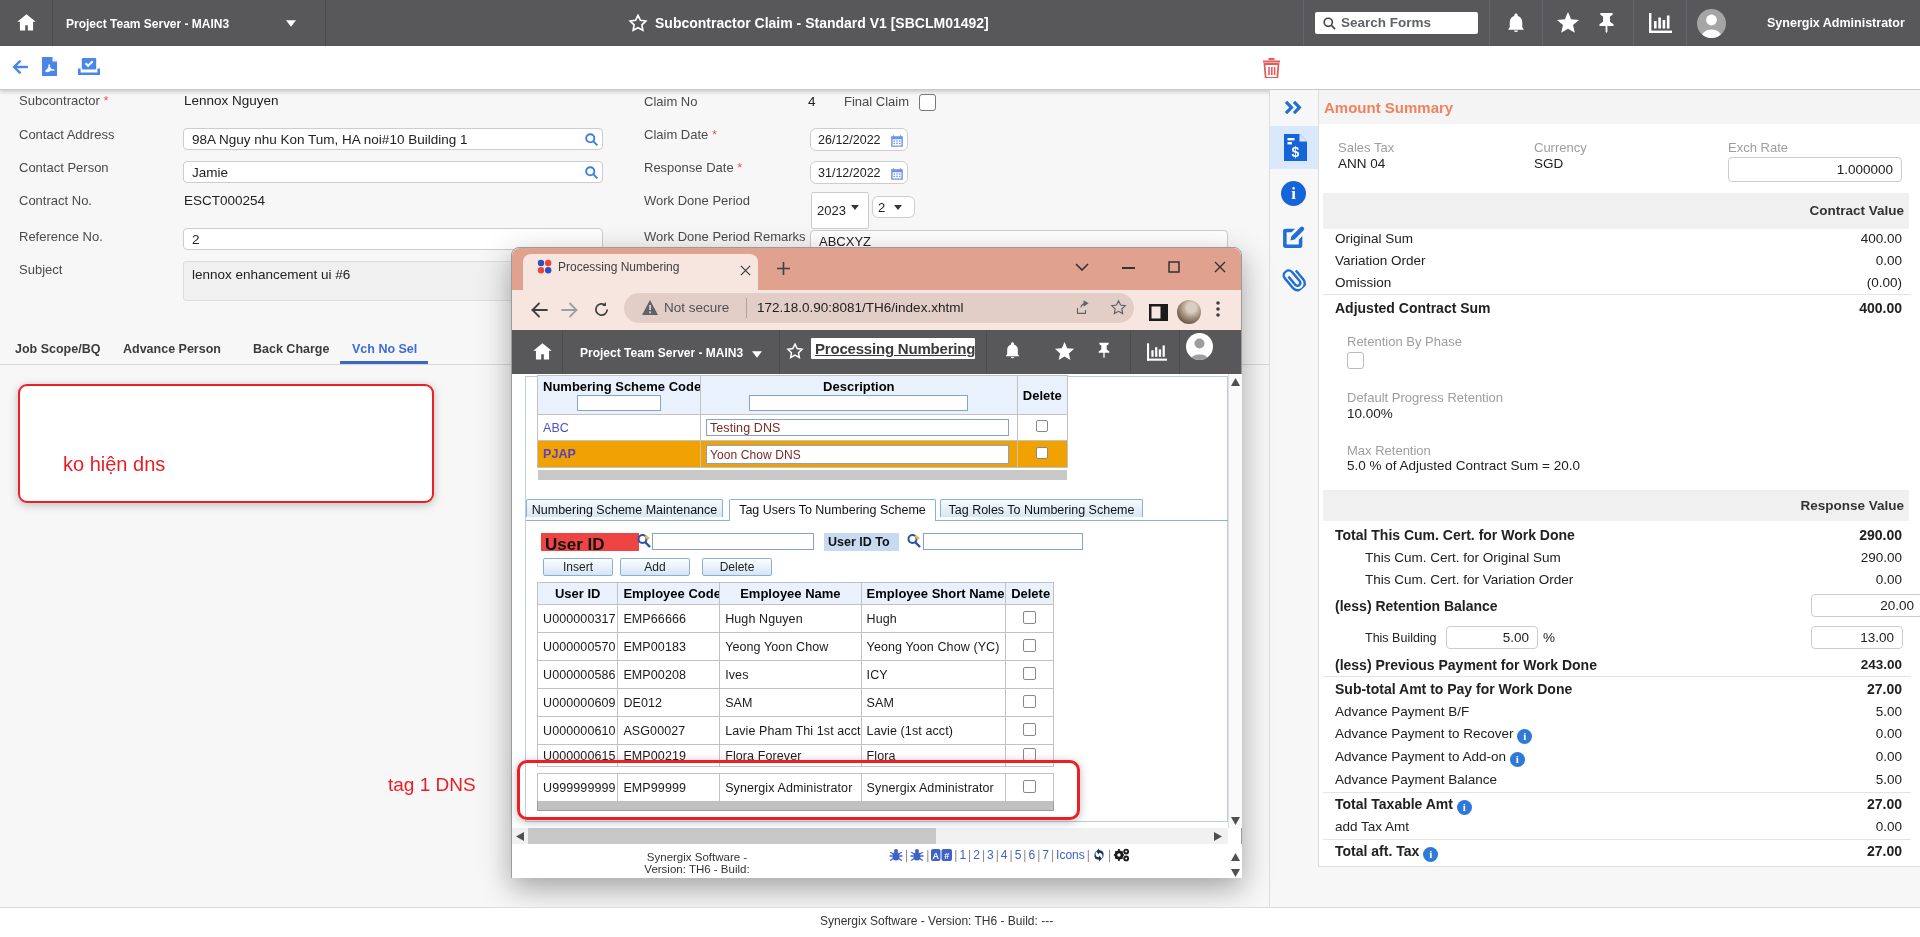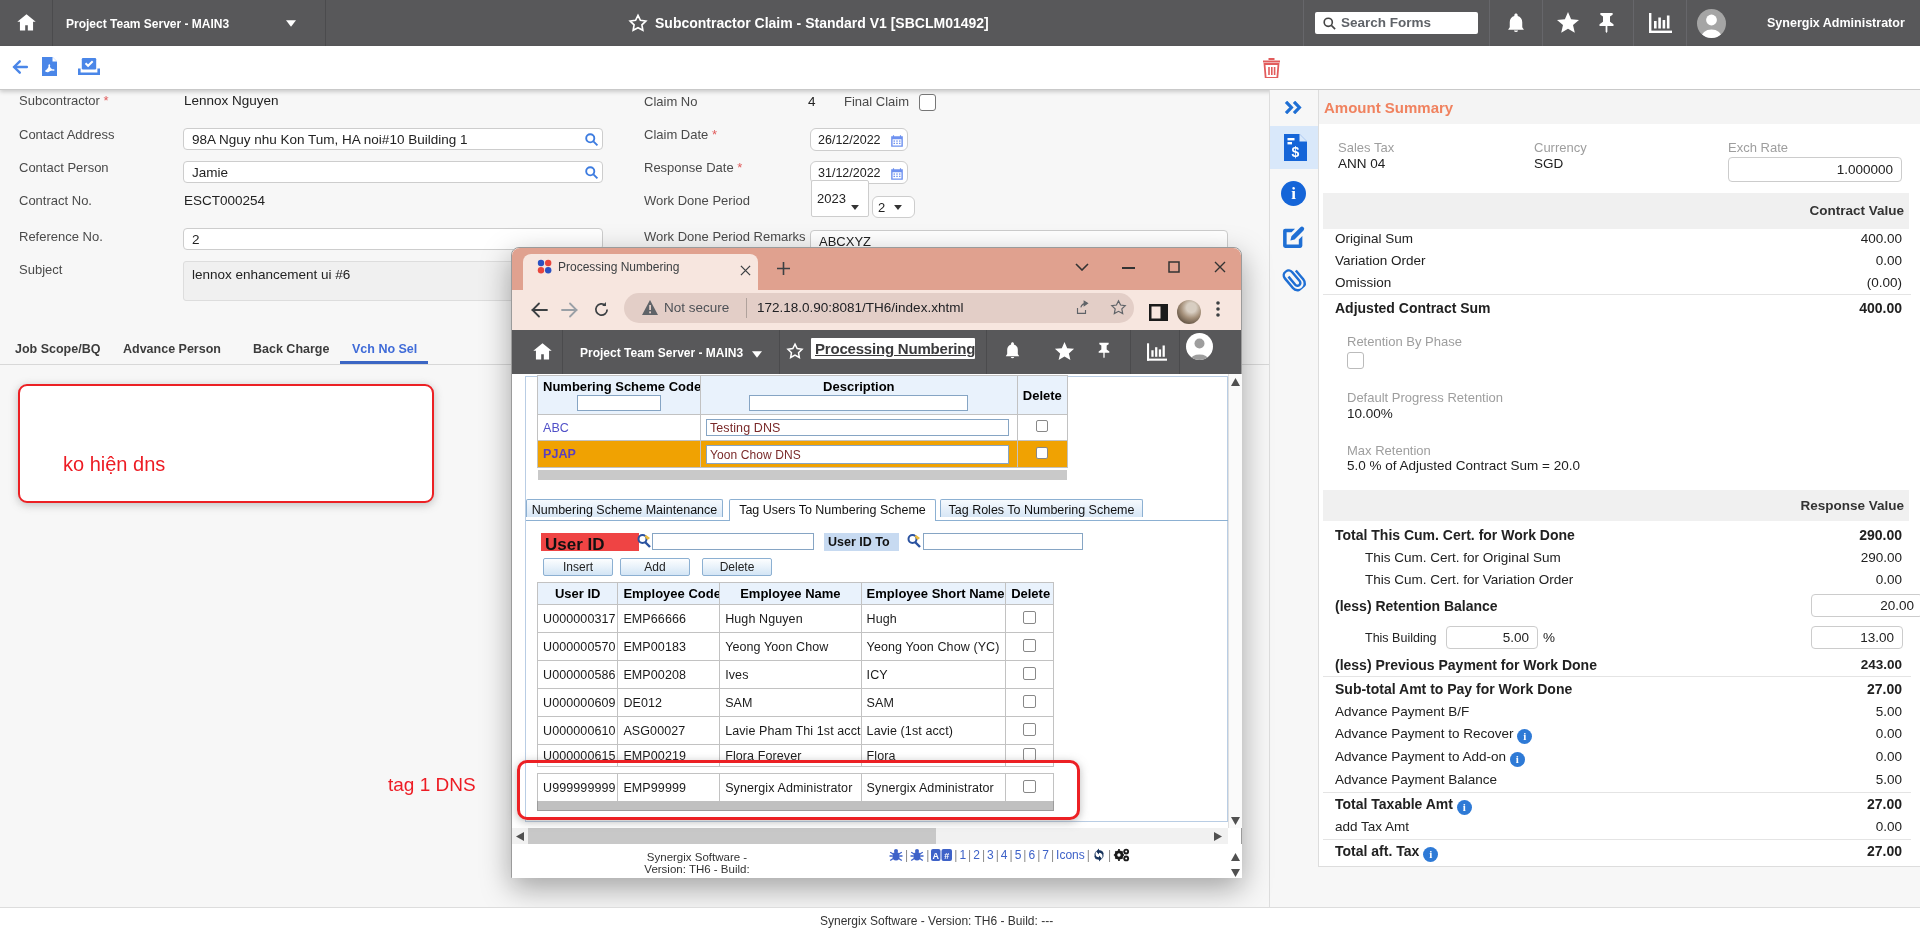--- a/index.html
+++ b/index.html
@@ -171,21 +171,21 @@
       <path d="M5 2h2v3H5zM17 2h2v3h-2z"></path>
       <path d="M2 4h20v18H2zm2.4 5v10.6h15.2V9z"></path>
       <rect x="6" y="11" width="2.6" height="2.2"></rect>
       <rect x="10.7" y="11" width="2.6" height="2.2"></rect>
       <rect x="15.4" y="11" width="2.6" height="2.2"></rect>
       <rect x="6" y="15" width="2.6" height="2.2"></rect>
       <rect x="10.7" y="15" width="2.6" height="2.2"></rect>
       <rect x="15.4" y="15" width="2.6" height="2.2"></rect>
     </svg>
 <div class="lbl" style="left:644px;top:193px">Work Done Period</div>
-<div class="inp" style="left:811px;top:180px;width:58px;height:37px;border-radius:2px;font-size:13px;padding:0 5px">2023</div>
+<div class="inp" style="left:811px;top:192px;width:58px;height:37px;border-radius:2px;font-size:13px;padding:0 5px">2023</div>
 <svg class="abs" style="left:851px;top:205px" width="8" height="5" viewBox="0 0 11 7" fill="#333">
       <path d="M0 0h11L5.5 7z"></path>
     </svg>
 <div class="inp" style="left:872px;top:196px;width:43px;height:22px;border-radius:6px;font-size:13px;padding:0 5px">2</div>
 <svg class="abs" style="left:894px;top:205px" width="8" height="5" viewBox="0 0 11 7" fill="#333">
       <path d="M0 0h11L5.5 7z"></path>
     </svg>
 <div class="lbl" style="left:644px;top:229px">Work Done Period Remarks</div>
 <div class="inp" style="left:810px;top:230px;width:418px;height:22px;font-size:13px">ABCXYZ</div>
 

